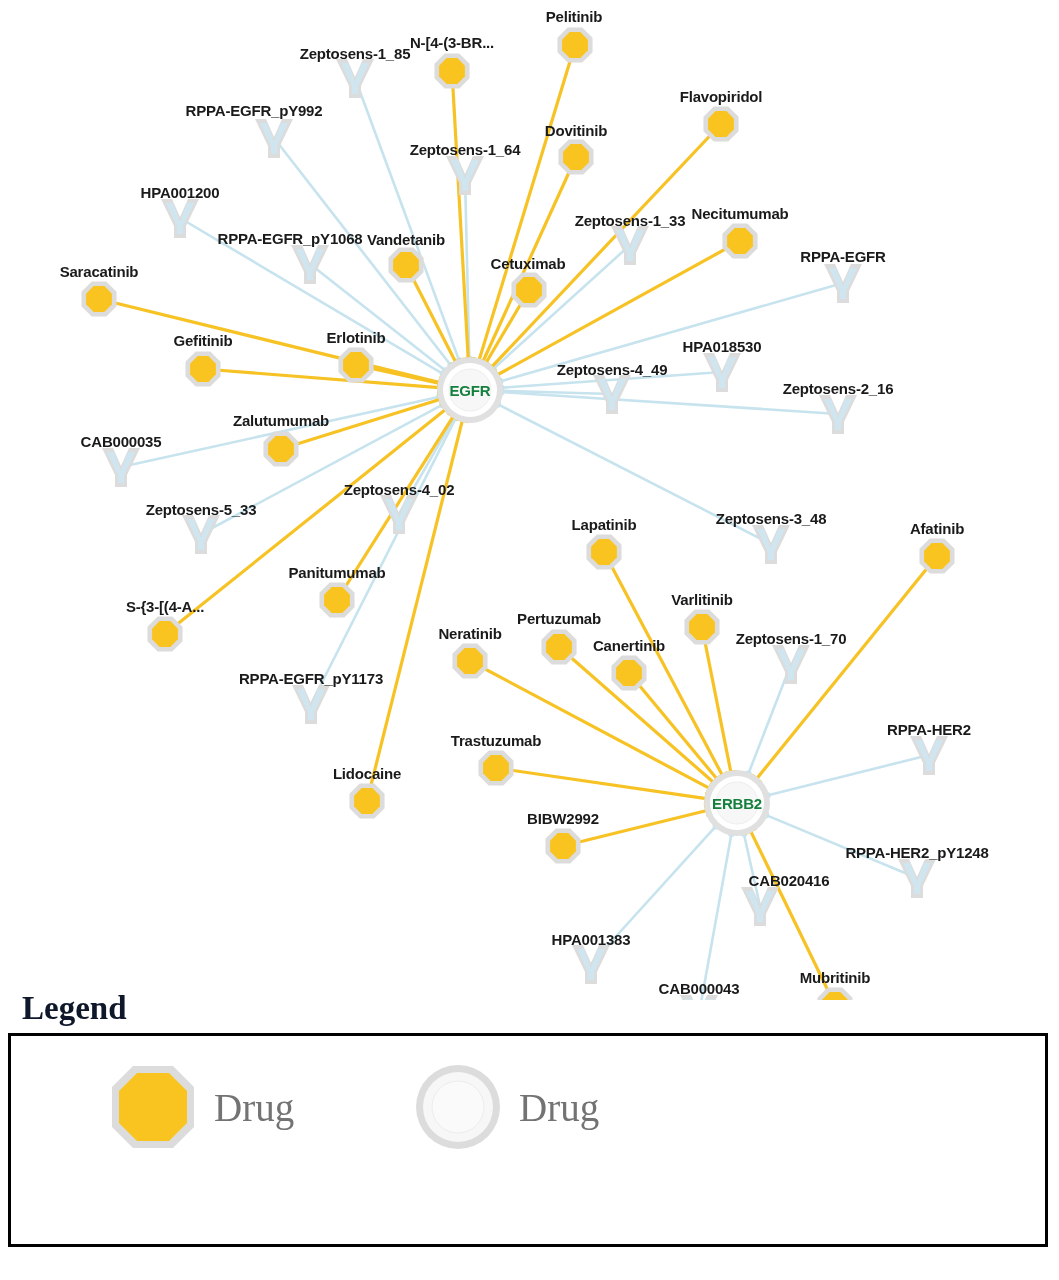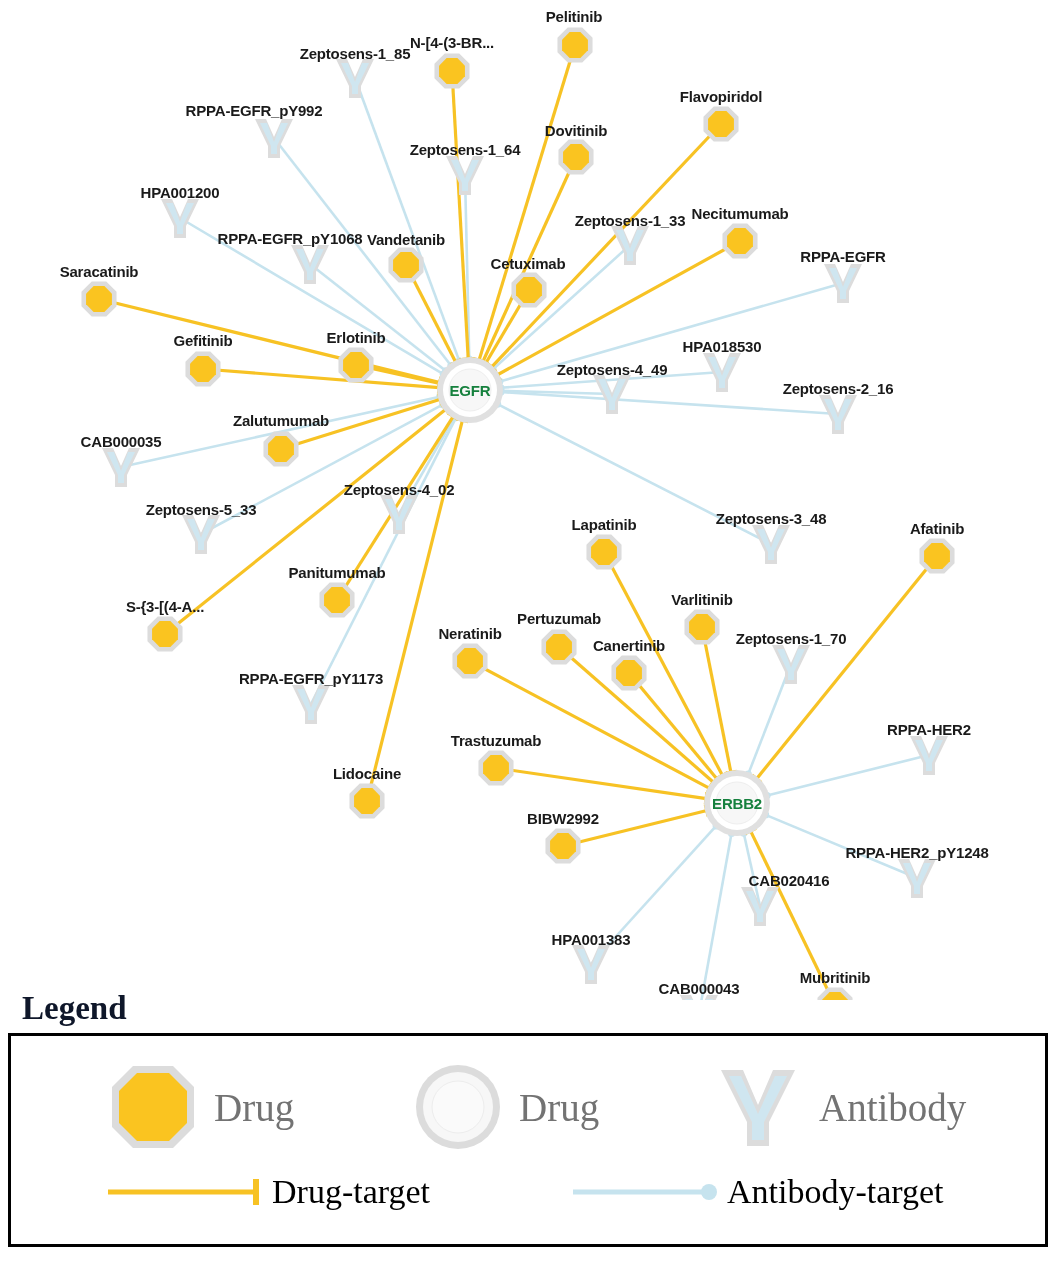--- a/index.html
+++ b/index.html
@@ -390,42 +390,21 @@
 
       <div class="legend-item" style="left:400px; top:10px;">
         <svg width="94" height="94" viewBox="0 0 94 94">
           <circle cx="47" cy="47" r="42" fill="#DCDCDC"></circle>
           <circle cx="47" cy="47" r="35" fill="#F7F7F7"></circle>
           <circle cx="47" cy="47" r="26" fill="#FAFAFA" stroke="#EDEDED" stroke-width="1"></circle>
         </svg>
         <span class="legend-text">Drug</span>
       </div>
 
-      <div class="legend-item" style="left:700px; top:10px;">
-        <svg width="94" height="94" viewBox="0 0 94 94">
-          <path d="M10,10 L32,10 L47,45 L62,10 L84,10 L58,62 L58,86 L36,86 L36,62 Z" fill="#DCDCDC"></path>
-          <path d="M18,16 L30,16 L47,54 L64,16 L76,16 L53,62 L53,80 L41,80 L41,62 Z" fill="#CFE6F0"></path>
-        </svg>
-        <span class="legend-text">Antibody</span>
-      </div>
 
     </div>
     <div class="legend-row2">
 
-      <div class="legend-item" style="left:95px; top:6px;">
-        <svg width="160" height="40" viewBox="0 0 160 40">
-          <line x1="2" y1="20" x2="148" y2="20" stroke="#F7C224" stroke-width="5"></line>
-          <line x1="150" y1="7" x2="150" y2="33" stroke="#F7C224" stroke-width="6"></line>
-        </svg>
-        <span class="legend-edge-text">Drug-target</span>
-      </div>
-
-      <div class="legend-item" style="left:560px; top:6px;">
-        <svg width="150" height="40" viewBox="0 0 150 40">
-          <line x1="2" y1="20" x2="132" y2="20" stroke="#C6E3EE" stroke-width="5"></line>
-          <circle cx="138" cy="20" r="8" fill="#C6E3EE"></circle>
-        </svg>
-        <span class="legend-edge-text">Antibody-target</span>
-      </div>
+
 
     </div>
   </div>
 </div>
 
 </body></html>

